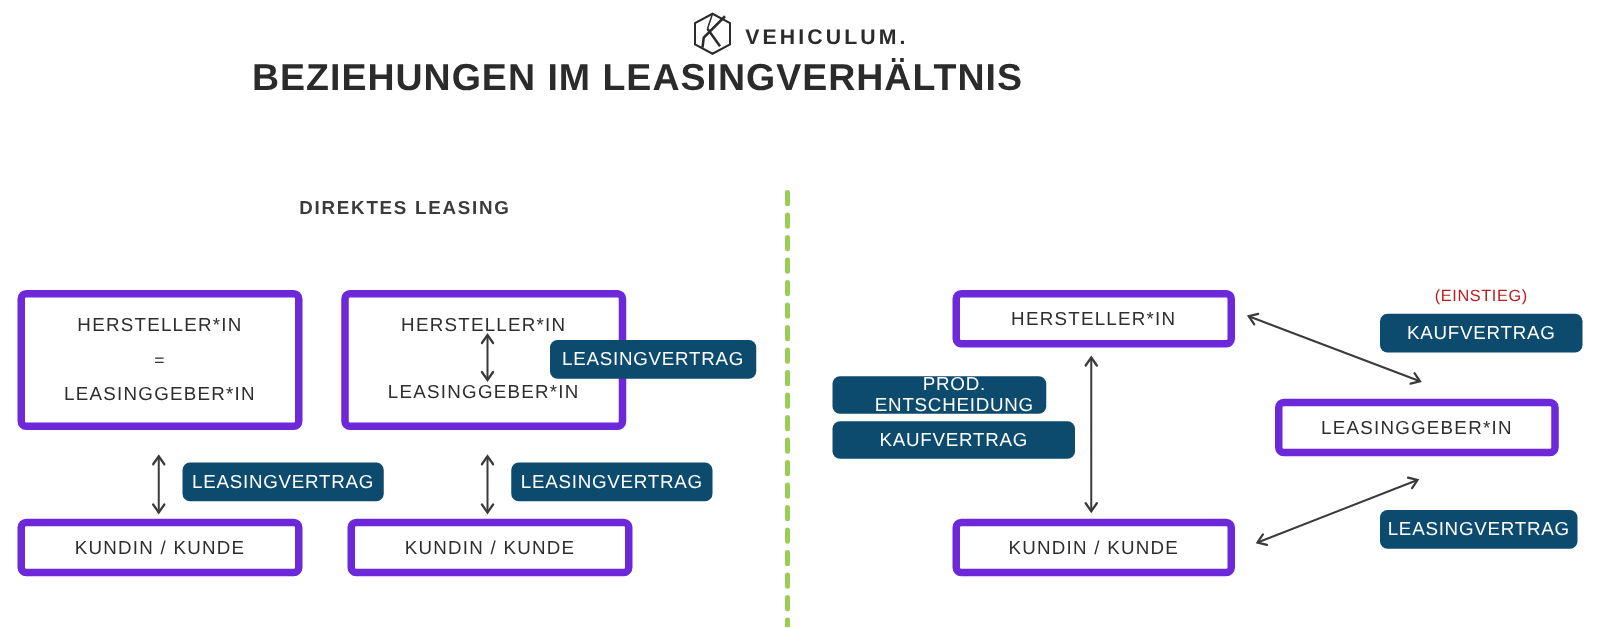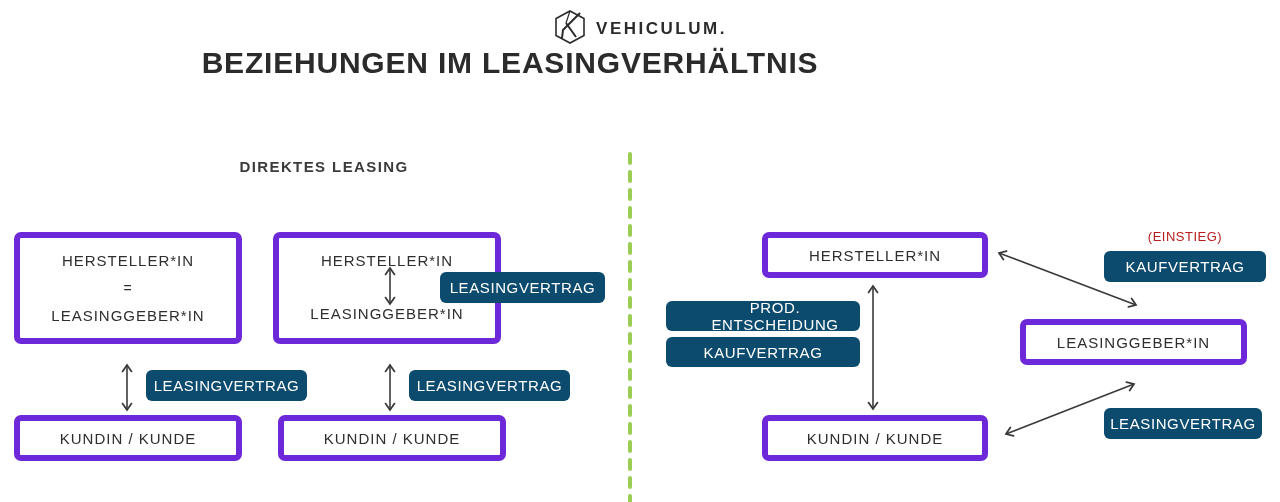--- a/index.html
+++ b/index.html
@@ -32,21 +32,21 @@
   .eq{font-size:14px;}
 
   
   .pill{position:absolute;background:#0c4a6e;color:#ffffff;border-radius:6px;box-sizing:border-box;
         display:flex;align-items:center;justify-content:center;
         font-size:15px;font-weight:500;letter-spacing:0.6px;text-align:center;}
   .p-konzern{left:440px;top:272px;width:165px;height:31px;}
   .p-lv1{left:146px;top:370px;width:161px;height:31px;}
   .p-lv2{left:409px;top:370px;width:161px;height:31px;}
   .p-kv-top{left:1104px;top:251px;width:162px;height:31px;}
-  .p-prod{left:666px;top:301px;width:194px;height:30px;padding-left:24px;}
+  .p-prod{left:666px;top:301px;width:171px;height:30px;padding-left:24px;}
   .p-kv-left{left:666px;top:337px;width:194px;height:30px;}
   .p-lv3{left:1104px;top:408px;width:158px;height:31px;}
 
   .note{position:absolute;left:1104px;top:229px;width:162px;text-align:center;font-size:13px;font-weight:500;letter-spacing:0.5px;color:#b91c1c;}
 
   .arrow-layer{position:absolute;left:0;top:0;width:1280px;height:502px;pointer-events:none;}
 </style>
 </head>
 <body>
 

